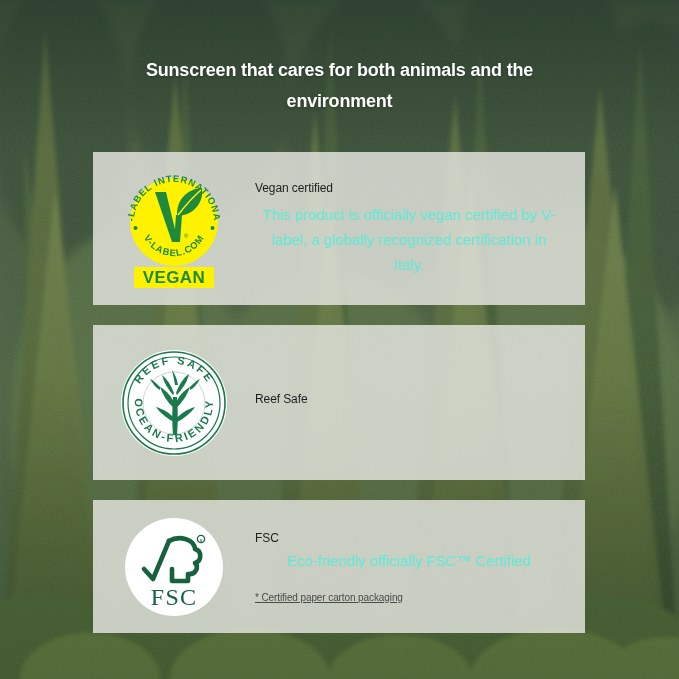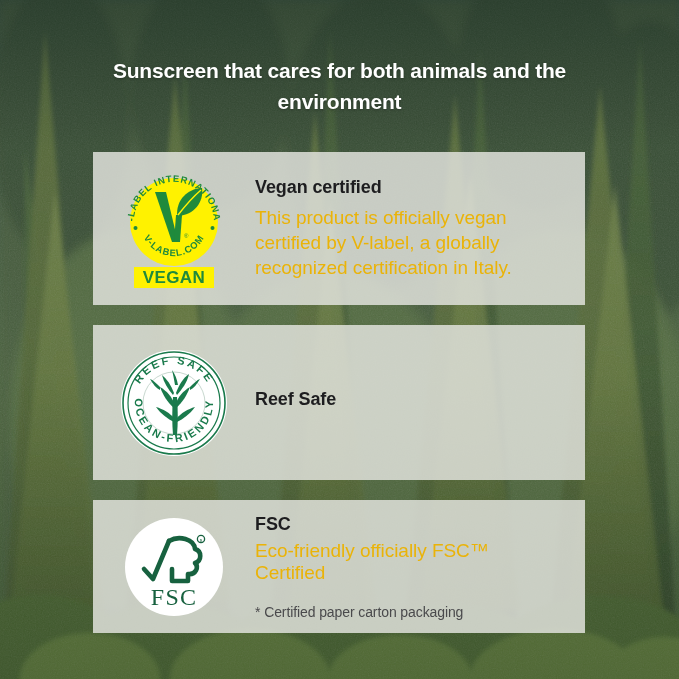--- a/index.html
+++ b/index.html
@@ -23,21 +23,21 @@
     pointer-events:none;
   }
 
   
   #content { position:absolute; inset:0; z-index:2; }
 
   #page-title {
     position:absolute; left:0; right:0; top:55px;
     text-align:center;
     color:#ffffff;
-    font-size:21px;
+    font-size:18px;
     font-weight:bold;
     line-height:31px;
     letter-spacing:-.2px;
     text-shadow:0 1px 3px rgba(0,0,0,.30);
     padding:0 95px;
   }
 
   .card {
     position:absolute;
     left:93px; width:492px;
@@ -50,33 +50,35 @@
   #card-fsc   { top:500px;  height:133px; }
 
   .card-logo {
     width:162px;
     flex:0 0 162px;
     display:flex; align-items:center; justify-content:center;
   }
   .card-body { flex:1 1 auto; padding-right:22px; }
 
   .card-heading {
-    font-size:18px; font-weight:bold; color:#1d1d1f;
+    font-size:12px; font-weight:normal; color:#1d1d1f;
     letter-spacing:-.1px;
     margin-bottom:7px;
   }
   .card-text {
-    font-size:19px; color:#eab308; line-height:25px;
+    font-size:15px; color:#5eead4; line-height:25px;
     letter-spacing:-.05px;
+    text-align:center;
   }
   #card-fsc .card-heading { margin-bottom:5px; }
   #card-fsc .card-text { line-height:22px; }
   .card-note {
-    font-size:14px; color:#4a4a4c; margin-top:20px;
+    font-size:10px; color:#4a4a4c; margin-top:20px;
     letter-spacing:-.1px;
+    text-decoration:underline;
   }
 
   svg.logo { display:block; }
 </style>
 </head>
 <body>
 
 <div id="bg">
   <svg viewBox="0 0 679 679" preserveAspectRatio="none" aria-hidden="true">
     <defs>

